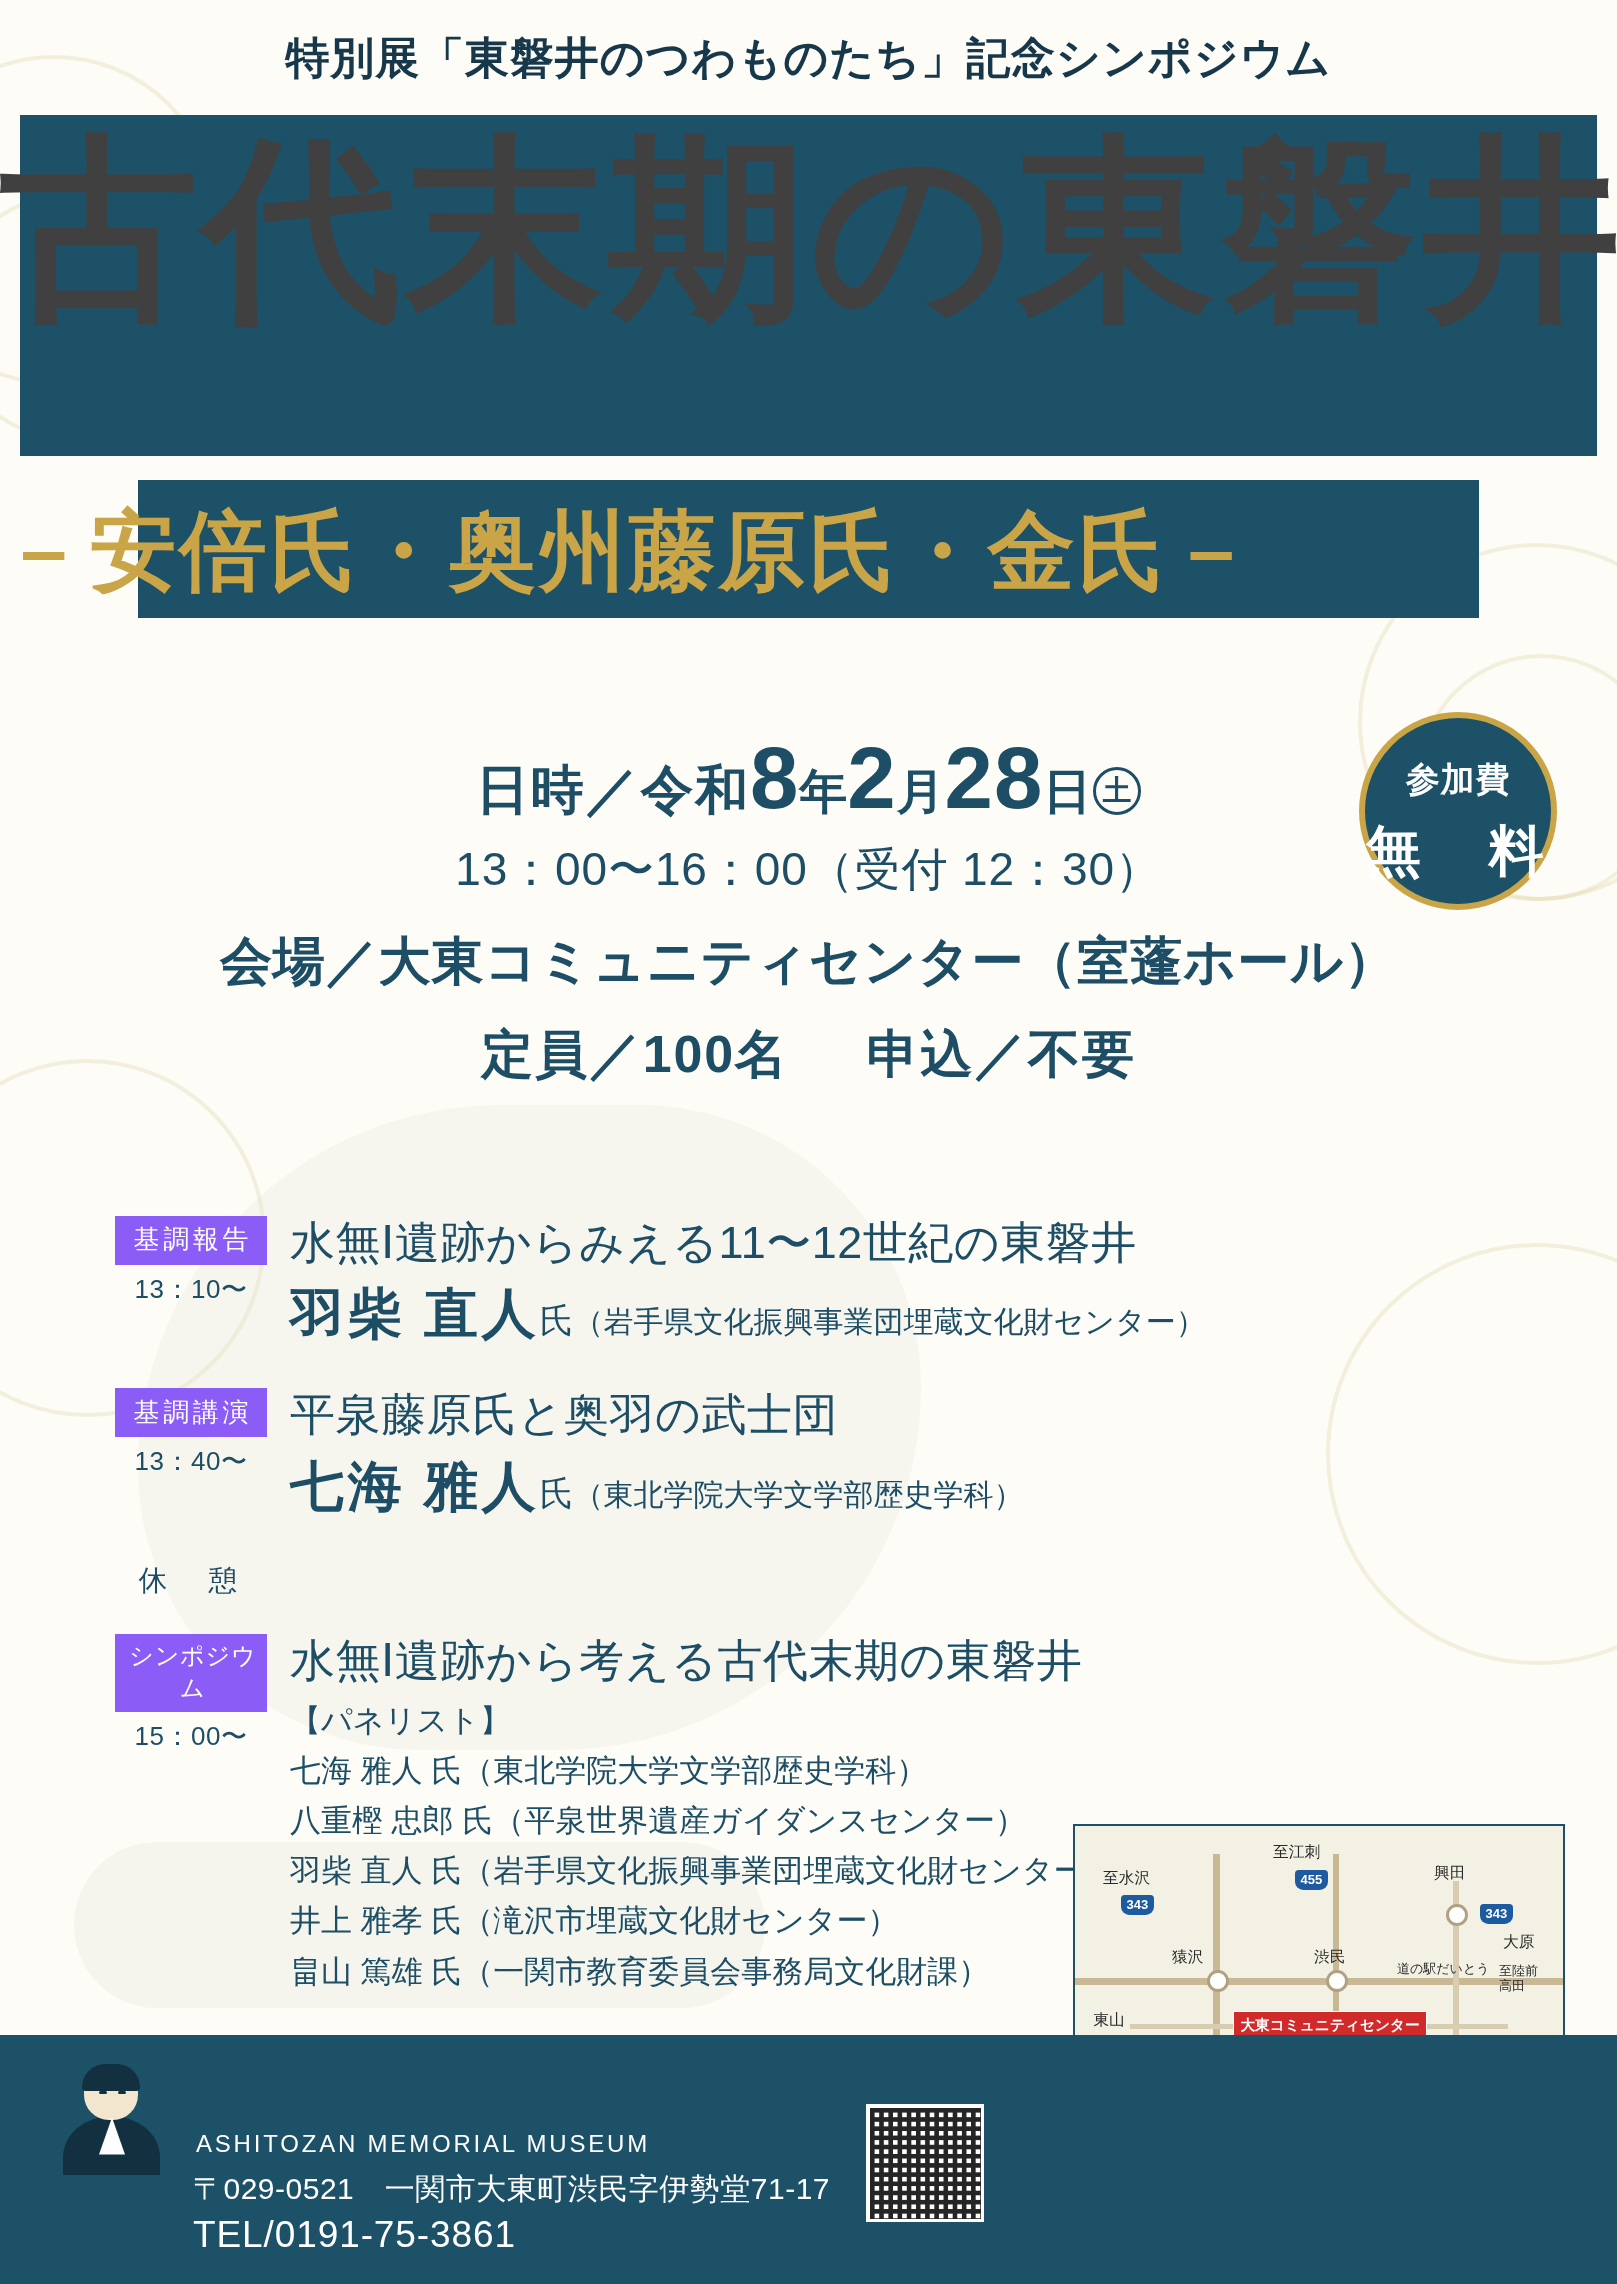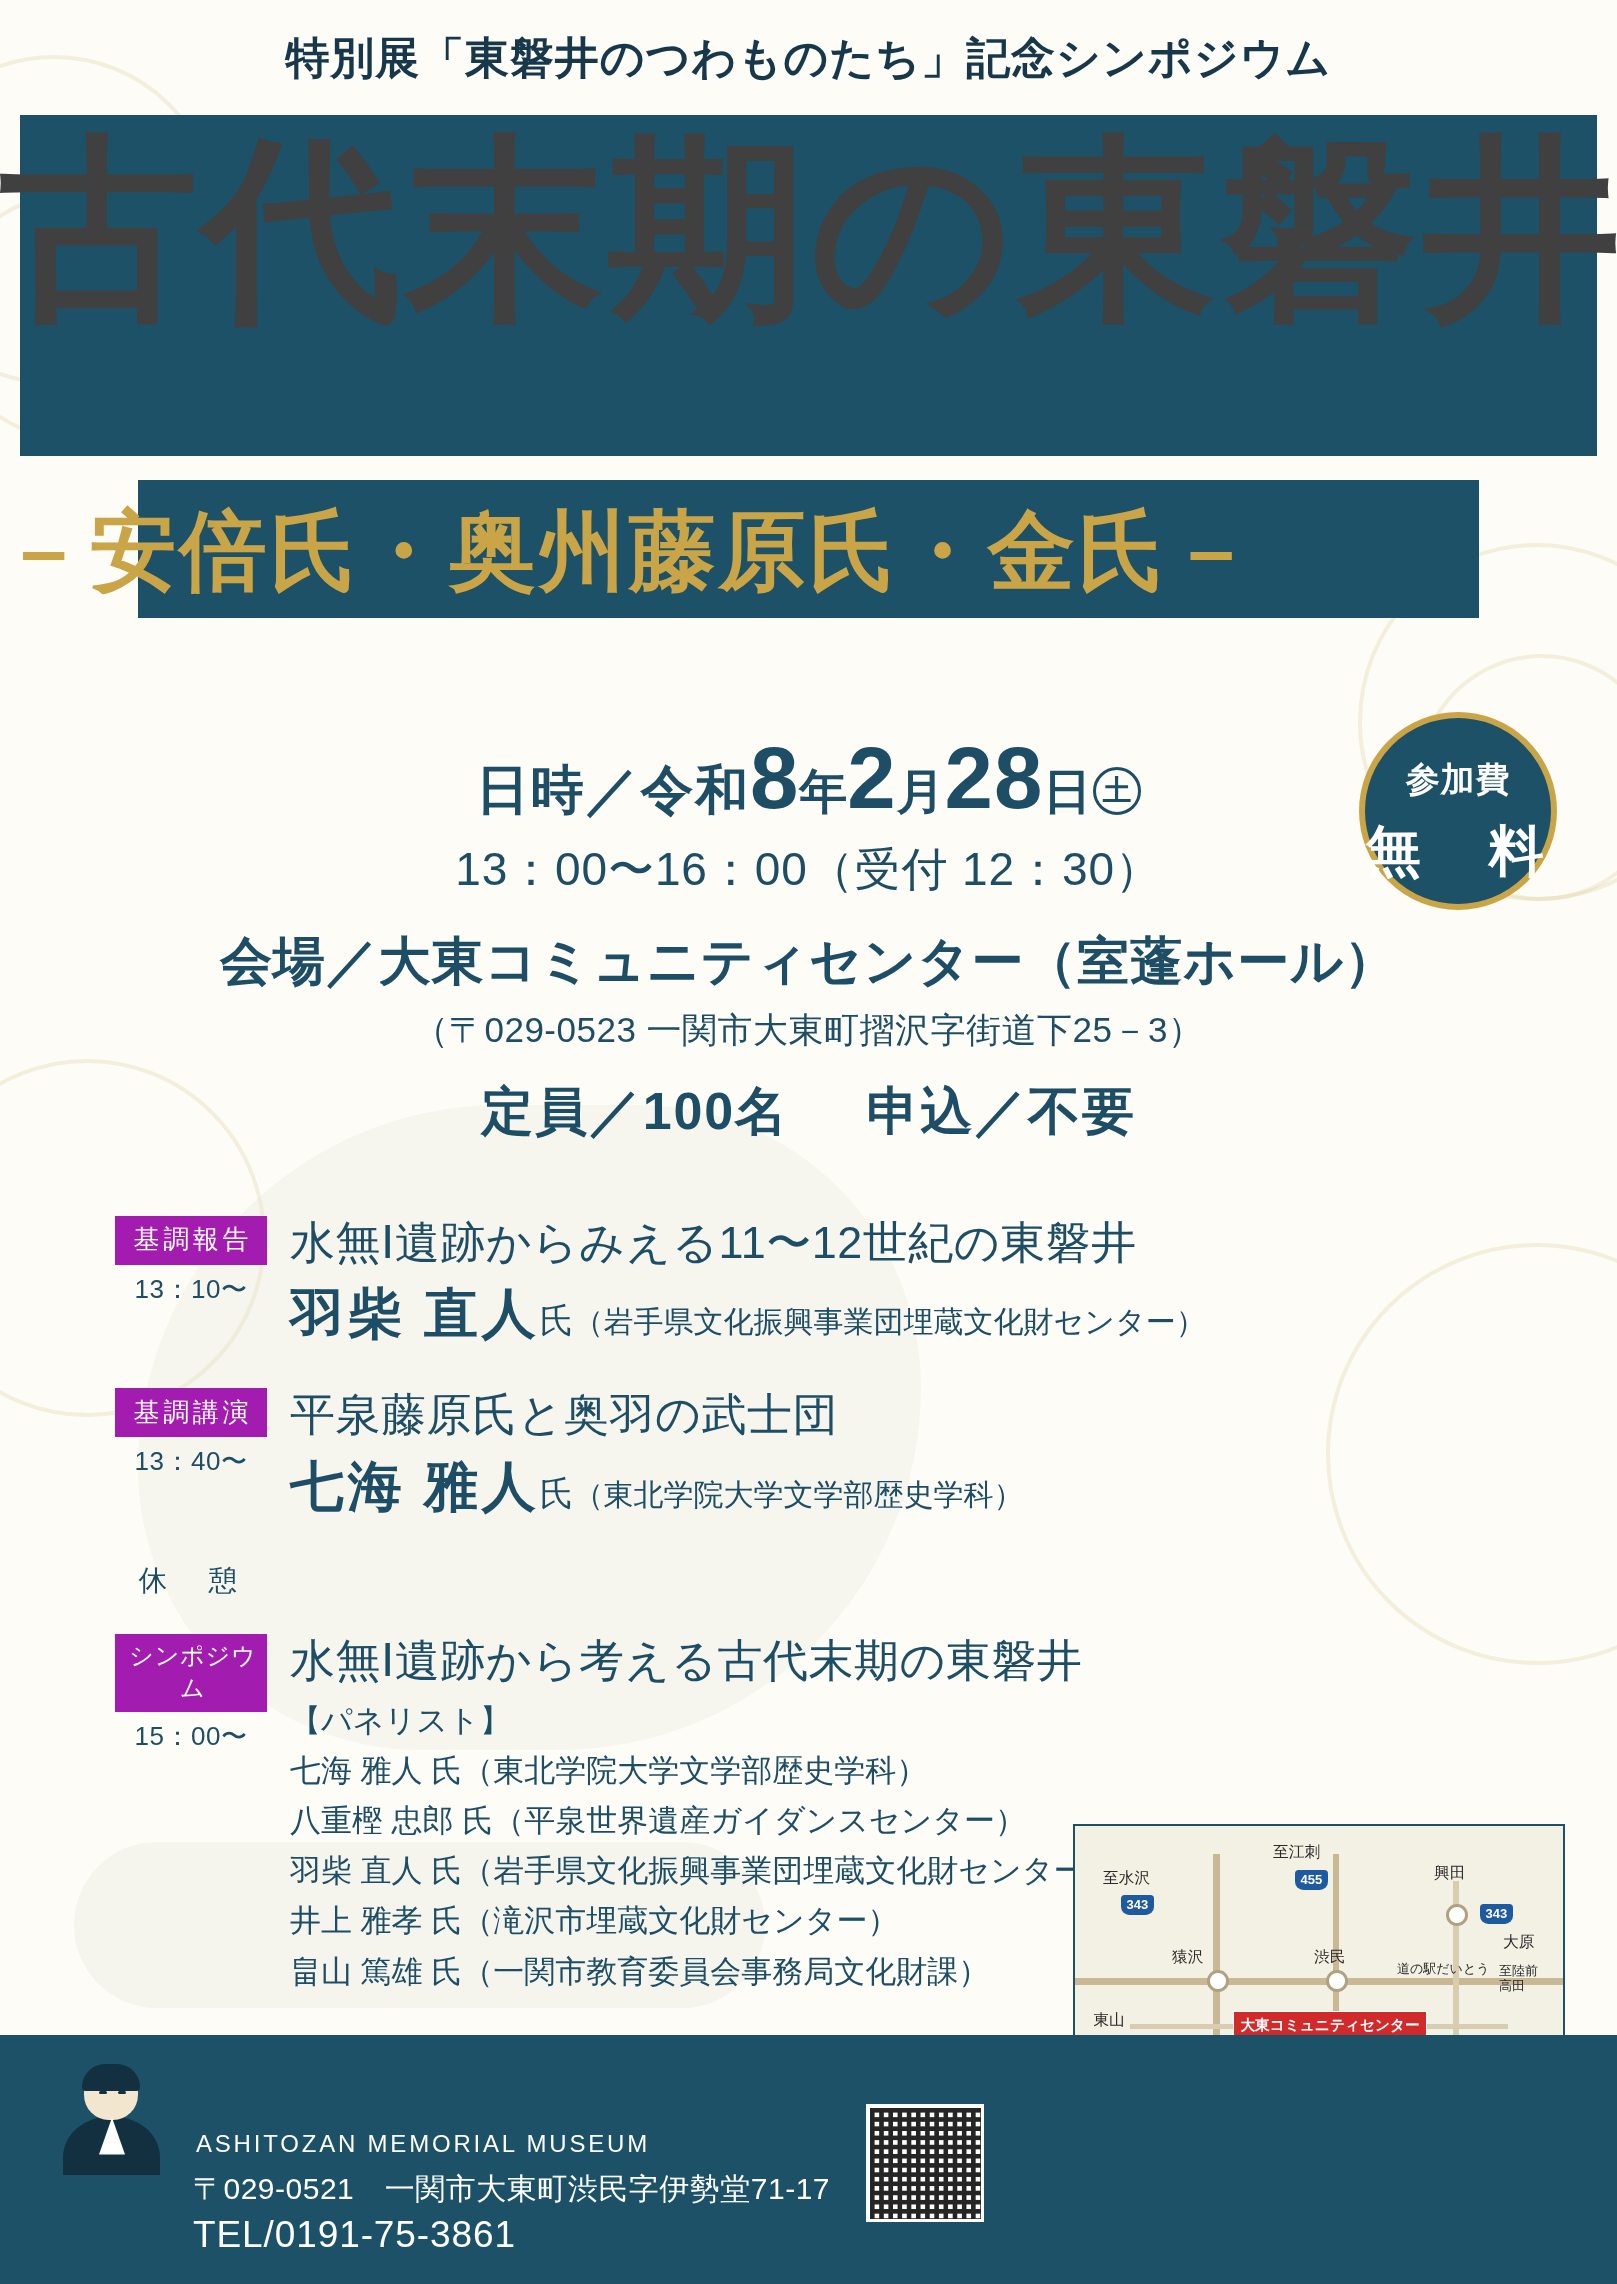--- a/index.html
+++ b/index.html
@@ -169,21 +169,21 @@
   .prog-item { position: relative; margin-bottom: 37px; }
   .prog-left {
     position: absolute;
     left: 0;
     top: 0;
     width: 152px;
     text-align: center;
   }
   .tag {
     display: inline-block;
-    background: #a21caf;
+    background: #8b5cf6;
     color: #ffffff;
     font-size: 26px;
     letter-spacing: 3.7px;
     padding: 6.4px 8.3px 7.4px 12px;
     box-sizing: border-box;
     width: 152px;
     text-align: center;
   }
   .tag.small-letter { letter-spacing: 0.9px; font-size: 24px; }
   .prog-time {
@@ -424,21 +424,20 @@
     <div class="fb-top">参加費</div>
     <div class="fb-big">無　料</div>
   </div>
 
   <div class="info-block">
     <div class="row-datetime">
       <span class="lbl-lg">日時／令和</span><span class="num-xl">8</span><span class="num-unit">年</span><span class="num-xl">2</span><span class="num-unit">月</span><span class="num-xl">28</span><span class="num-unit">日</span><span class="circled">土</span>
     </div>
     <div class="row-time">13：00〜16：00（受付 12：30）</div>
     <div class="row-venue">会場／大東コミュニティセンター（室蓬ホール）</div>
-    <div class="row-address">（〒029-0523 一関市大東町摺沢字街道下25－3）</div>
     <div class="row-capacity">
       <span>定員／100名</span><span class="gap"></span><span>申込／不要</span>
     </div>
   </div>
 
   <div class="program">
 
     <div class="prog-item">
       <div class="prog-left">
         <span class="tag">基調報告</span>

